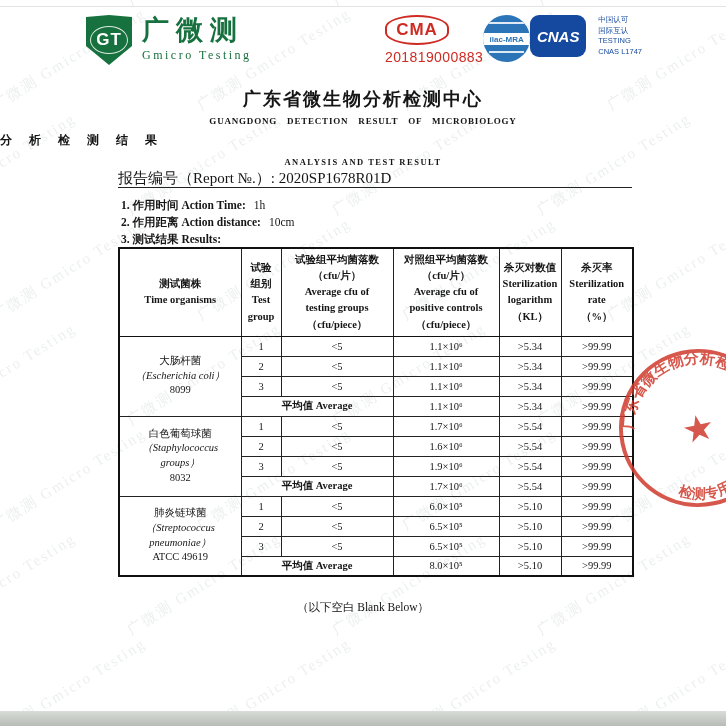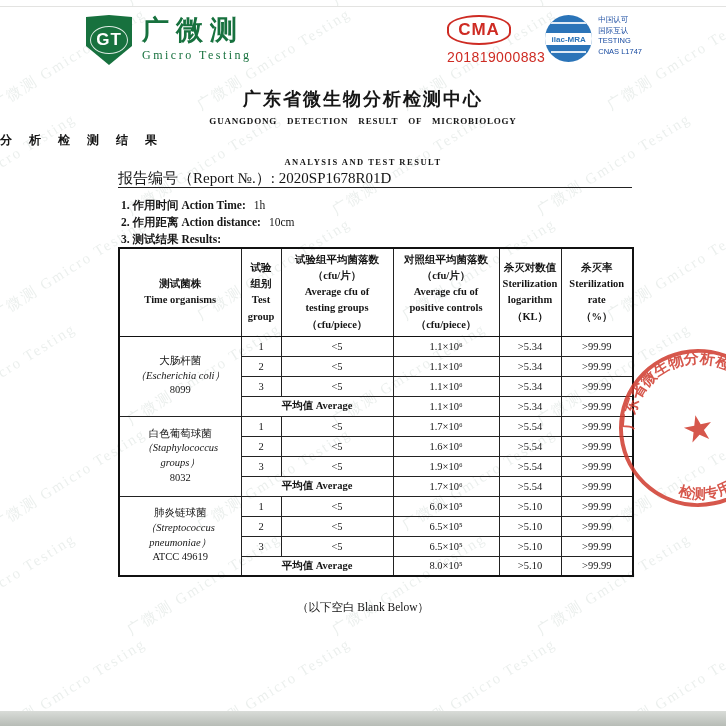--- a/index.html
+++ b/index.html
@@ -144,20 +144,21 @@
         <div class="cma">
           <div class="cma-shape">
             <span>CMA</span>
           </div>
           <div class="cma-num">201819000883</div>
         </div>
         <div class="ilac">
           <div class="ilac-band">ilac-MRA</div>
         </div>
         <div class="cnas">
+          <div class="cnas-shape">CNAS</div>
           <div class="cnas-side">中国认可
 国际互认
 TESTING
 CNAS L1747</div>
         </div>
       </div>
     </div>
 
     <div class="title-cn">广东省微生物分析检测中心</div>
     <div class="title-en">GUANGDONG DETECTION RESULT OF MICROBIOLOGY</div>

